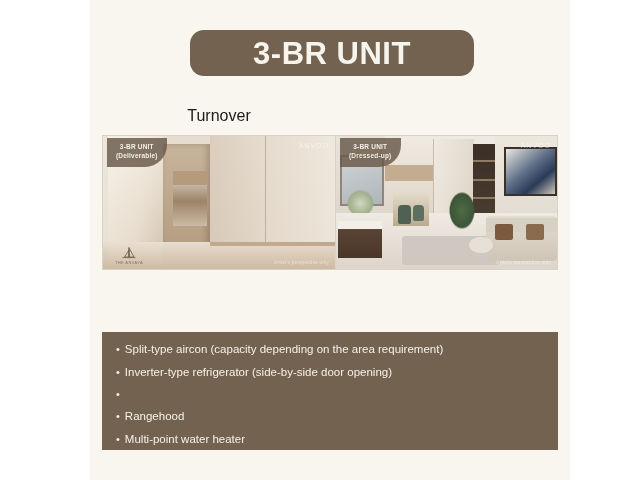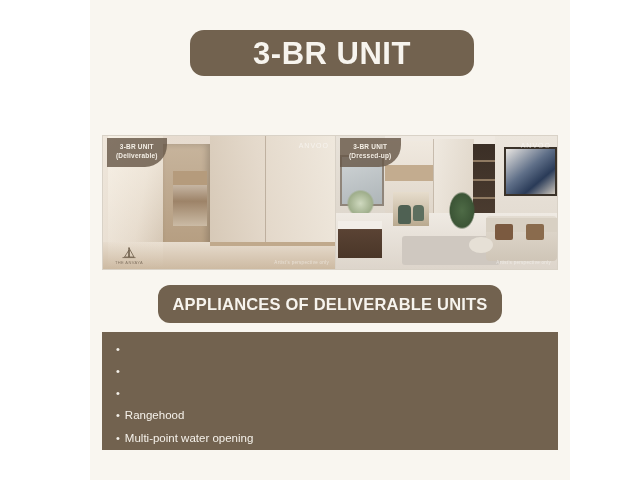--- a/index.html
+++ b/index.html
@@ -314,20 +314,21 @@
 </head>
 <body>
 
 <div class="screen">
   <div class="slide">
 
     <div class="title-pill">
       <span class="title-text">3-BR UNIT</span>
     </div>
 
+    <div class="caption left">Turnover</div>
 
     <div class="photo left">
       <div class="turnover-art">
         <div class="tv-wall-left"></div>
         <div class="tv-wall-right"></div>
         <div class="tv-doorway"></div>
         <div class="tv-kitchen"></div>
         <div class="tv-kitchen-cab"></div>
         <div class="tv-wall-edge"></div>
         <div class="tv-floor"></div>
@@ -380,38 +381,37 @@
         <div class="du-coffee2"></div>
       </div>
       <div class="photo-badge">
         <span>3-BR UNIT</span>
         <span class="l2">(Dressed-up)</span>
       </div>
       <div class="photo-watermark">ANVOO</div>
       <div class="photo-credit">Artist's perspective only</div>
     </div>
 
-    <div class="banner">
-      <span class="banner-text">APPLIANCES OF DELIVERABLE UNITS</span>
-    </div>
 
     <div class="list-panel">
       <div class="bullet">
         <span class="dot">•</span>
+        <span>Split-type aircon (capacity depending on the area requirement)</span>
       </div>
       <div class="bullet">
         <span class="dot">•</span>
+        <span>Inverter-type refrigerator (side-by-side door opening)</span>
       </div>
       <div class="bullet">
         <span class="dot">•</span>
       </div>
       <div class="bullet">
         <span class="dot">•</span>
         <span>Rangehood</span>
       </div>
       <div class="bullet">
         <span class="dot">•</span>
-        <span>Multi-point water opening</span>
+        <span>Multi-point water heater</span>
       </div>
     </div>
 
   </div>
 </div>
 
 </body></html>

